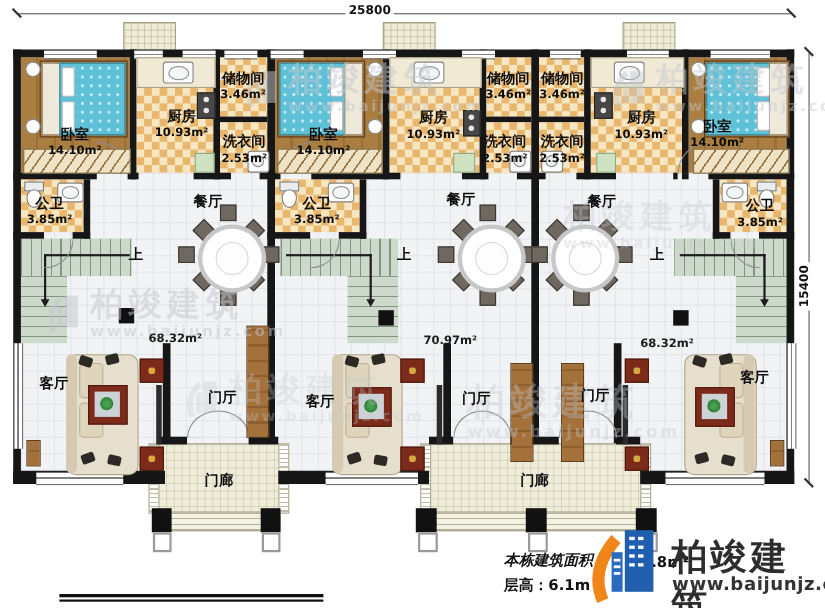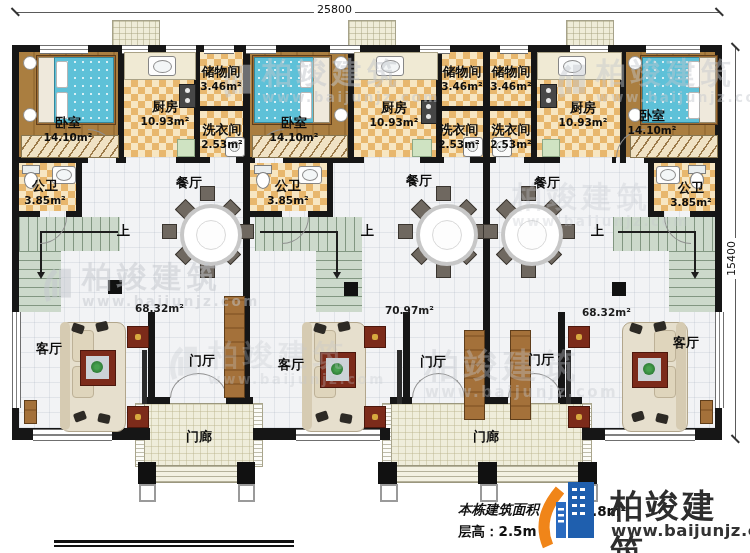--- a/index.html
+++ b/index.html
@@ -59,21 +59,21 @@
   .bedframe{position:absolute;background:#9c6b33;border:1px solid #5f3e1b;}
   .mattress{position:absolute;background:#5ec1d8;background-image:radial-gradient(rgba(255,255,255,.75) 1px,transparent 1.5px);background-size:8px 8px;border:1px solid #35869a;}
   .hb{position:absolute;background:#efe9dc;border:1px solid #94896f;}
   .pillow{position:absolute;background:#fff;border:1px solid #b5b5b5;border-radius:2px;}
   .nstand{position:absolute;background:#fff;border:1.5px solid #8d8d8d;border-radius:50%;}
   .arrowline{position:absolute;background:#1d1d1d;}
   .tri-down{position:absolute;width:0;height:0;border-left:4px solid transparent;border-right:4px solid transparent;border-top:7px solid #1d1d1d;}
   .bay{position:absolute;background:#efecd8;background-image:linear-gradient(rgba(170,165,130,.5) 1px,transparent 1px),linear-gradient(90deg,rgba(170,165,130,.5) 1px,transparent 1px);background-size:6px 6px;border:1px solid #a6a28a;box-shadow:0 0 0 2px #fff;}
   .dimline{position:absolute;background:#5a5a5a;}
   .dimtick{position:absolute;width:11px;height:1.5px;background:#333;transform:rotate(45deg);}
-  .dimtxt{position:absolute;font-size:11px;font-weight:400;color:#111;background:#fff;padding:0 3px;}
+  .dimtxt{position:absolute;font-size:11px;font-weight:700;color:#111;background:#fff;padding:0 3px;}
   .wm{position:absolute;display:flex;align-items:flex-start;gap:6px;pointer-events:none;z-index:40;}
   .wm .tcol{display:flex;flex-direction:column;}
   .wm .t1{font-size:30px;font-weight:800;color:#c3c7cd;letter-spacing:5px;line-height:1;}
   .wm .t2{font-size:13.5px;font-weight:700;color:#c3c7cd;letter-spacing:2.5px;line-height:1.4;}
   .footer-title{position:absolute;font-size:40px;font-weight:600;color:#111;letter-spacing:1px;z-index:60;}
   .stat{position:absolute;font-size:13.5px;font-weight:700;color:#111;z-index:60;}
   .brandname{position:absolute;font-size:33px;font-weight:800;color:#2d2d2d;letter-spacing:3px;z-index:62;}
   .brandurl{position:absolute;font-size:16.5px;font-weight:700;color:#333;letter-spacing:.5px;z-index:62;}
 </style>
 </head>
@@ -552,21 +552,21 @@
   <div class="sl" style="left:189px;top:352px;z-index:50;">门厅</div>
   <div class="sl" style="left:420px;top:353px;z-index:50;">门厅</div>
   <div class="sl" style="left:528px;top:351px;z-index:50;">门厅</div>
   <div class="sl" style="left:186px;top:428px;z-index:50;">门廊</div>
   <div class="sl" style="left:473px;top:428px;z-index:50;">门廊</div>
 
   <div class="abs" style="left:54px;top:540px;width:240px;height:2.5px;background:#111;z-index:60;"></div>
   <div class="abs" style="left:54px;top:545px;width:240px;height:1.5px;background:#111;z-index:60;"></div>
   <div class="stat" style="left:458px;top:501px;font-style:italic;"><span>本栋建筑面积</span></div>
   <div class="stat" style="left:592px;top:503px;z-index:58;">.8m²</div>
-  <div class="stat" style="left:458px;top:523px;"><span>层高：</span><span>2.5m</span></div>
+  <div class="stat" style="left:458px;top:523px;"><span>层高：</span><span>6.1m</span></div>
 
   <svg class="abs" style="left:534px;top:476px;z-index:61;" width="78" height="76" viewBox="0 0 78 76">
     <path d="M14 70 Q2 42 26 14" stroke="#f08519" stroke-width="11" fill="none"></path>
     <rect x="34" y="6" width="26" height="56" fill="#1f5fae"></rect>
     <rect x="22" y="26" width="10" height="36" fill="#2a6bc0"></rect>
     <g fill="#ffffff">
         <rect x="38" y="12" width="5" height="3"></rect>
         <rect x="46" y="12" width="5" height="3"></rect>
         <rect x="38" y="20" width="5" height="3"></rect>
         <rect x="46" y="20" width="5" height="3"></rect>

